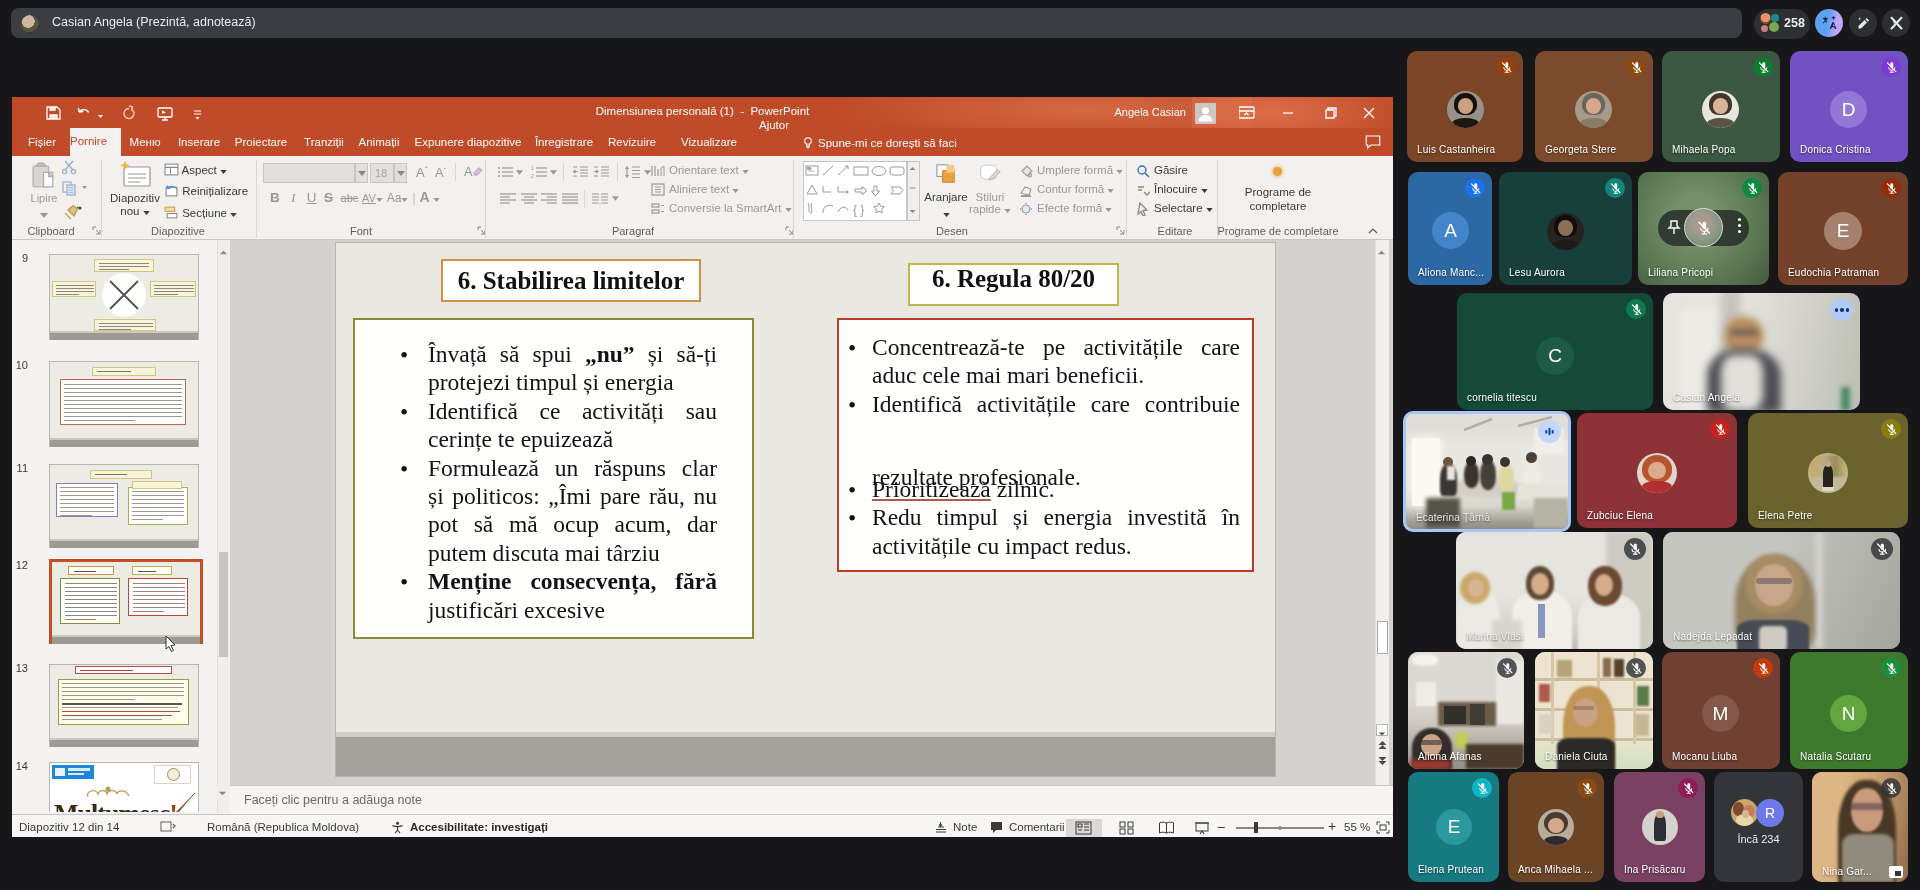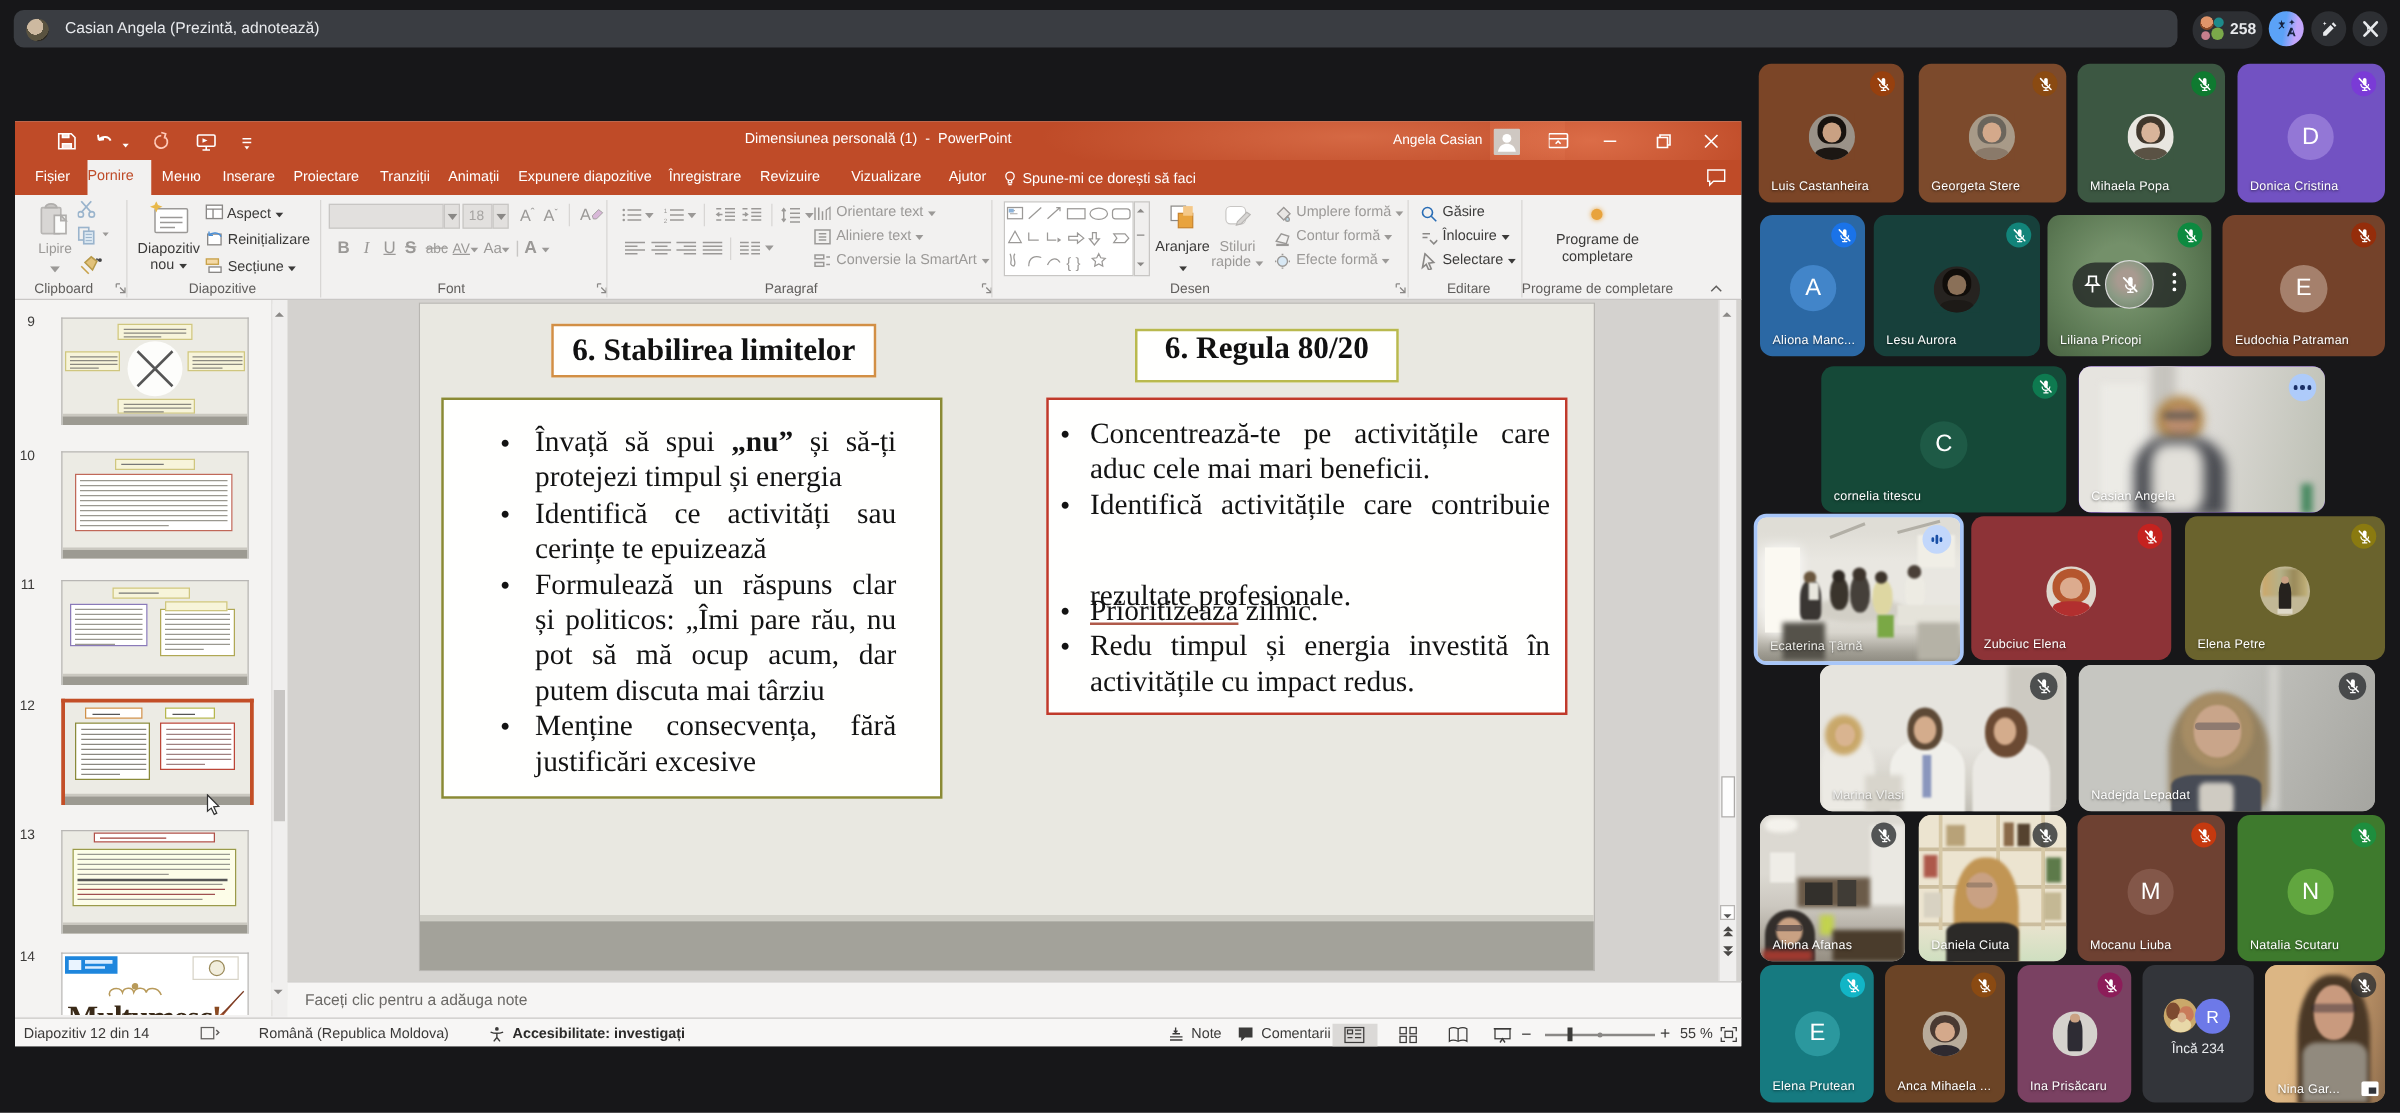--- a/index.html
+++ b/index.html
@@ -90,21 +90,21 @@
     <div class="abs" style="left:-60px;top:39px;width:180px;text-align:center;color:#fff;font-size:11.5px;">Fișier</div>
     <div class="abs" style="left:43px;top:39px;width:180px;text-align:center;color:#fff;font-size:11.5px;">Меню</div>
     <div class="abs" style="left:97px;top:39px;width:180px;text-align:center;color:#fff;font-size:11.5px;">Inserare</div>
     <div class="abs" style="left:159px;top:39px;width:180px;text-align:center;color:#fff;font-size:11.5px;">Proiectare</div>
     <div class="abs" style="left:222px;top:39px;width:180px;text-align:center;color:#fff;font-size:11.5px;">Tranziții</div>
     <div class="abs" style="left:277px;top:39px;width:180px;text-align:center;color:#fff;font-size:11.5px;">Animații</div>
     <div class="abs" style="left:366px;top:39px;width:180px;text-align:center;color:#fff;font-size:11.5px;">Expunere diapozitive</div>
     <div class="abs" style="left:462px;top:39px;width:180px;text-align:center;color:#fff;font-size:11.5px;">Înregistrare</div>
     <div class="abs" style="left:530px;top:39px;width:180px;text-align:center;color:#fff;font-size:11.5px;">Revizuire</div>
     <div class="abs" style="left:607px;top:39px;width:180px;text-align:center;color:#fff;font-size:11.5px;">Vizualizare</div>
-    <div class="abs" style="left:672px;top:39px;width:180px;text-align:center;color:#fff;font-size:11.5px;">Ajutor</div>
+    <div class="abs" style="left:672px;top:22px;width:180px;text-align:center;color:#fff;font-size:11.5px;">Ajutor</div>
     <svg class="abs" style="left:788px;top:38px" width="16" height="16" viewBox="0 0 24 24">
       <g fill="none" stroke="#fff" stroke-width="1.6">
         <circle cx="12" cy="9" r="5"></circle>
         <path d="M10 14v3h4v-3M10 19h4"></path>
       </g>
     </svg>
     <div class="abs" style="left:806px;top:40px;color:#fff;font-size:11.5px;">Spune-mi ce dorești să faci</div>
     <svg class="abs" style="left:1352px;top:36px" width="18" height="18" viewBox="0 0 24 24">
       <path d="M3 4h18v12H9l-4 4v-4H3z" fill="none" stroke="#fff" stroke-width="1.5"></path>
     </svg>
@@ -615,21 +615,21 @@
       <div class="abs" style="left:92px;top:126.4px;width:289px;font-family:'Liberation Serif',serif;font-size:23.5px;color:#131313;white-space:nowrap;">protejezi timpul și energia</div>
       <div class="abs" style="left:64px;top:155.8px;font-family:'Liberation Serif',serif;font-size:23.5px;color:#131313;">•</div>
       <div class="abs" style="left:92px;top:154.8px;width:289px;font-family:'Liberation Serif',serif;font-size:23.5px;color:#131313;text-align:justify;text-align-last:justify;"><span style="display:inline-block;width:100%;text-align:justify;text-align-last:justify;">Identifică ce activități sau</span></div>
       <div class="abs" style="left:92px;top:183.2px;width:289px;font-family:'Liberation Serif',serif;font-size:23.5px;color:#131313;white-space:nowrap;">cerințe te epuizează</div>
       <div class="abs" style="left:64px;top:212.6px;font-family:'Liberation Serif',serif;font-size:23.5px;color:#131313;">•</div>
       <div class="abs" style="left:92px;top:211.6px;width:289px;font-family:'Liberation Serif',serif;font-size:23.5px;color:#131313;text-align:justify;text-align-last:justify;"><span style="display:inline-block;width:100%;text-align:justify;text-align-last:justify;">Formulează un răspuns clar</span></div>
       <div class="abs" style="left:92px;top:240.0px;width:289px;font-family:'Liberation Serif',serif;font-size:23.5px;color:#131313;text-align:justify;text-align-last:justify;"><span style="display:inline-block;width:100%;text-align:justify;text-align-last:justify;">și politicos: „Îmi pare rău, nu</span></div>
       <div class="abs" style="left:92px;top:268.4px;width:289px;font-family:'Liberation Serif',serif;font-size:23.5px;color:#131313;text-align:justify;text-align-last:justify;"><span style="display:inline-block;width:100%;text-align:justify;text-align-last:justify;">pot să mă ocup acum, dar</span></div>
       <div class="abs" style="left:92px;top:296.79999999999995px;width:289px;font-family:'Liberation Serif',serif;font-size:23.5px;color:#131313;white-space:nowrap;">putem discuta mai târziu</div>
       <div class="abs" style="left:64px;top:326.2px;font-family:'Liberation Serif',serif;font-size:23.5px;color:#131313;">•</div>
-      <div class="abs" style="left:92px;top:325.2px;width:289px;font-family:'Liberation Serif',serif;font-size:23.5px;color:#131313;text-align:justify;text-align-last:justify;"><span style="display:inline-block;width:100%;text-align:justify;text-align-last:justify;">Menține consecvența, fără</span></div>
+      <div class="abs" style="left:92px;top:325.2px;width:289px;font-family:'Liberation Serif',serif;font-size:23.5px;color:#131313;text-align:justify;text-align-last:justify;"><span style="display:inline-block;width:100%;text-align:justify;text-align-last:justify;font-weight:bold;">Menține consecvența, fără</span></div>
       <div class="abs" style="left:92px;top:353.6px;width:289px;font-family:'Liberation Serif',serif;font-size:23.5px;color:#131313;white-space:nowrap;">justificări excesive</div>
       <div class="abs" style="left:512px;top:92.0px;font-family:'Liberation Serif',serif;font-size:23.5px;color:#131313;">•</div>
       <div class="abs" style="left:536px;top:91.0px;width:368px;font-family:'Liberation Serif',serif;font-size:23.5px;color:#131313;text-align:justify;text-align-last:justify;"><span style="display:inline-block;width:100%;text-align:justify;text-align-last:justify;">Concentrează-te pe activitățile care</span></div>
       <div class="abs" style="left:536px;top:119.4px;width:368px;font-family:'Liberation Serif',serif;font-size:23.5px;color:#131313;white-space:nowrap;">aduc cele mai mari beneficii.</div>
       <div class="abs" style="left:512px;top:148.8px;font-family:'Liberation Serif',serif;font-size:23.5px;color:#131313;">•</div>
       <div class="abs" style="left:536px;top:147.8px;width:368px;font-family:'Liberation Serif',serif;font-size:23.5px;color:#131313;text-align:justify;text-align-last:justify;"><span style="display:inline-block;width:100%;text-align:justify;text-align-last:justify;">Identifică activitățile care contribuie</span></div>
       <div class="abs" style="left:536px;top:221px;width:368px;font-family:'Liberation Serif',serif;font-size:23.5px;color:#131313;white-space:nowrap;">rezultate profesionale.</div>
       <div class="abs" style="left:512px;top:234.0px;font-family:'Liberation Serif',serif;font-size:23.5px;color:#131313;">•</div>
       <div class="abs" style="left:536px;top:233.0px;width:368px;font-family:'Liberation Serif',serif;font-size:23.5px;color:#131313;white-space:nowrap;"><span style="text-decoration:underline;text-decoration-color:#b05a4a;">Prioritizează</span> zilnic.</div>
       <div class="abs" style="left:512px;top:262.4px;font-family:'Liberation Serif',serif;font-size:23.5px;color:#131313;">•</div>

